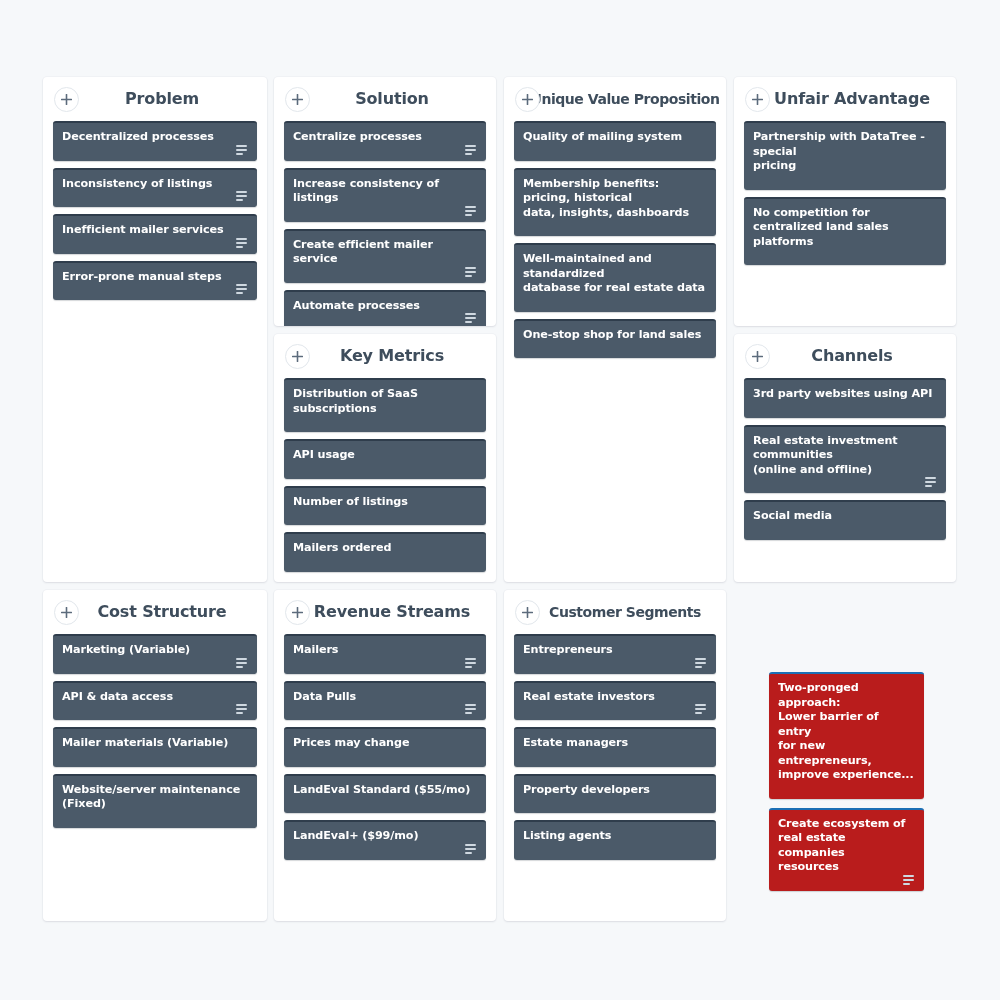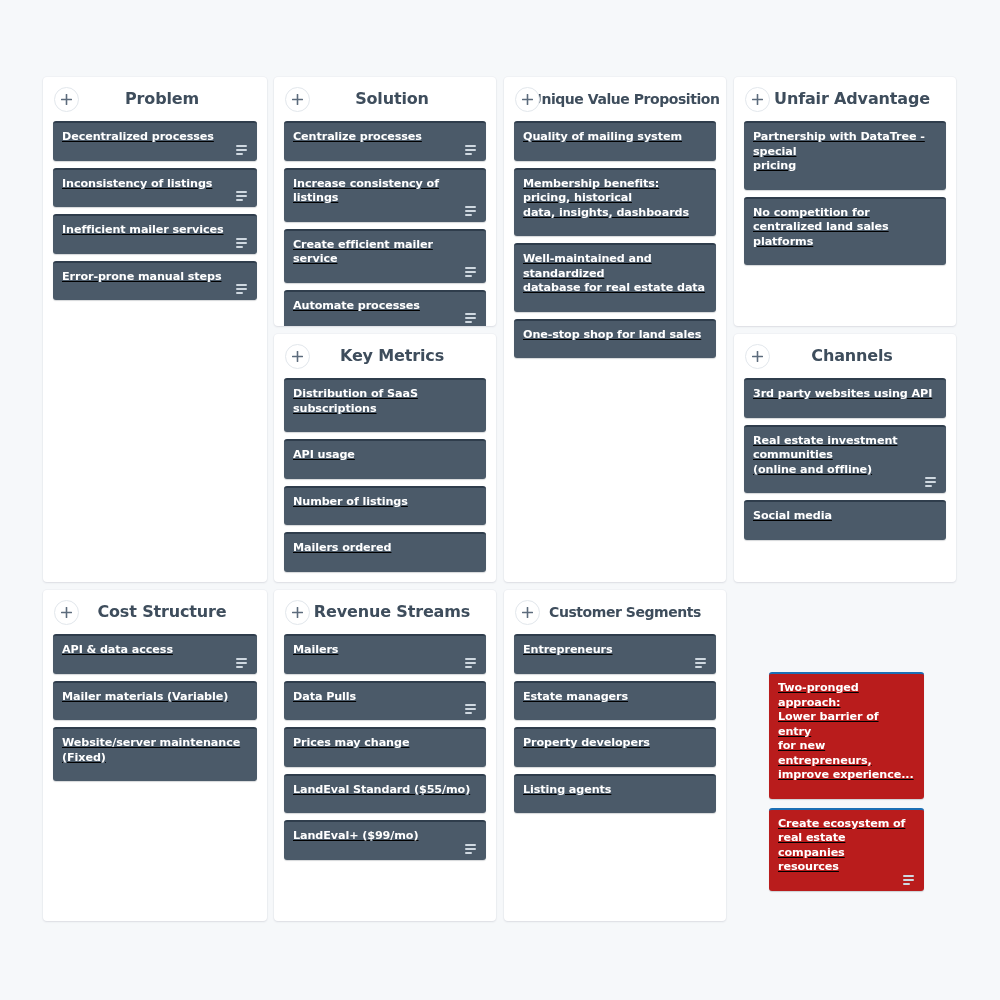--- a/index.html
+++ b/index.html
@@ -71,21 +71,20 @@
     position: relative;
     background: #4b5a69;
     border-top: 2px solid #2f3d4c;
     border-radius: 3px;
     margin-bottom: 7px;
     padding: 7px 9px 16px 9px;
     box-sizing: border-box;
     min-height: 39px;
     box-shadow: 0 1px 1px rgba(20,32,45,0.18);
     cursor: pointer;
-    text-decoration: underline;
   }
   .card.blue {
     background: #b91c1c;
     border-top: 2px solid #1b6fb5;
   }
   .card-text {
     font-size: 11.2px;
     font-weight: bold;
     color: #ffffff;
     line-height: 14.5px;
@@ -310,20 +309,28 @@
       <div class="panel-head">
         <button class="add-btn">
           <svg width="11" height="11" viewBox="0 0 11 11" aria-hidden="true">
             <path d="M5.5 0.6 V10.4 M0.6 5.5 H10.4" stroke="#5c6b7c" stroke-width="1.6" stroke-linecap="round"></path>
           </svg>
         </button>
         <div class="panel-title">Cost Structure</div>
       </div>
       <div class="cards">
         <div class="card">
+          <div class="card-text">Marketing (Variable)</div>
+          <div class="menu-icon">
+            <span></span>
+            <span></span>
+            <span></span>
+          </div>
+        </div>
+        <div class="card">
           <div class="card-text">API &amp; data access</div>
           <div class="menu-icon">
             <span></span>
             <span></span>
             <span></span>
           </div>
         </div>
         <div class="card">
           <div class="card-text">Mailer materials (Variable)</div>
         </div>
@@ -379,20 +386,28 @@
         <button class="add-btn">
           <svg width="11" height="11" viewBox="0 0 11 11" aria-hidden="true">
             <path d="M5.5 0.6 V10.4 M0.6 5.5 H10.4" stroke="#5c6b7c" stroke-width="1.6" stroke-linecap="round"></path>
           </svg>
         </button>
         <div class="panel-title tight">Customer Segments</div>
       </div>
       <div class="cards">
         <div class="card">
           <div class="card-text">Entrepreneurs</div>
+          <div class="menu-icon">
+            <span></span>
+            <span></span>
+            <span></span>
+          </div>
+        </div>
+        <div class="card">
+          <div class="card-text">Real estate investors</div>
           <div class="menu-icon">
             <span></span>
             <span></span>
             <span></span>
           </div>
         </div>
         <div class="card">
           <div class="card-text">Estate managers</div>
         </div>
         <div class="card">

